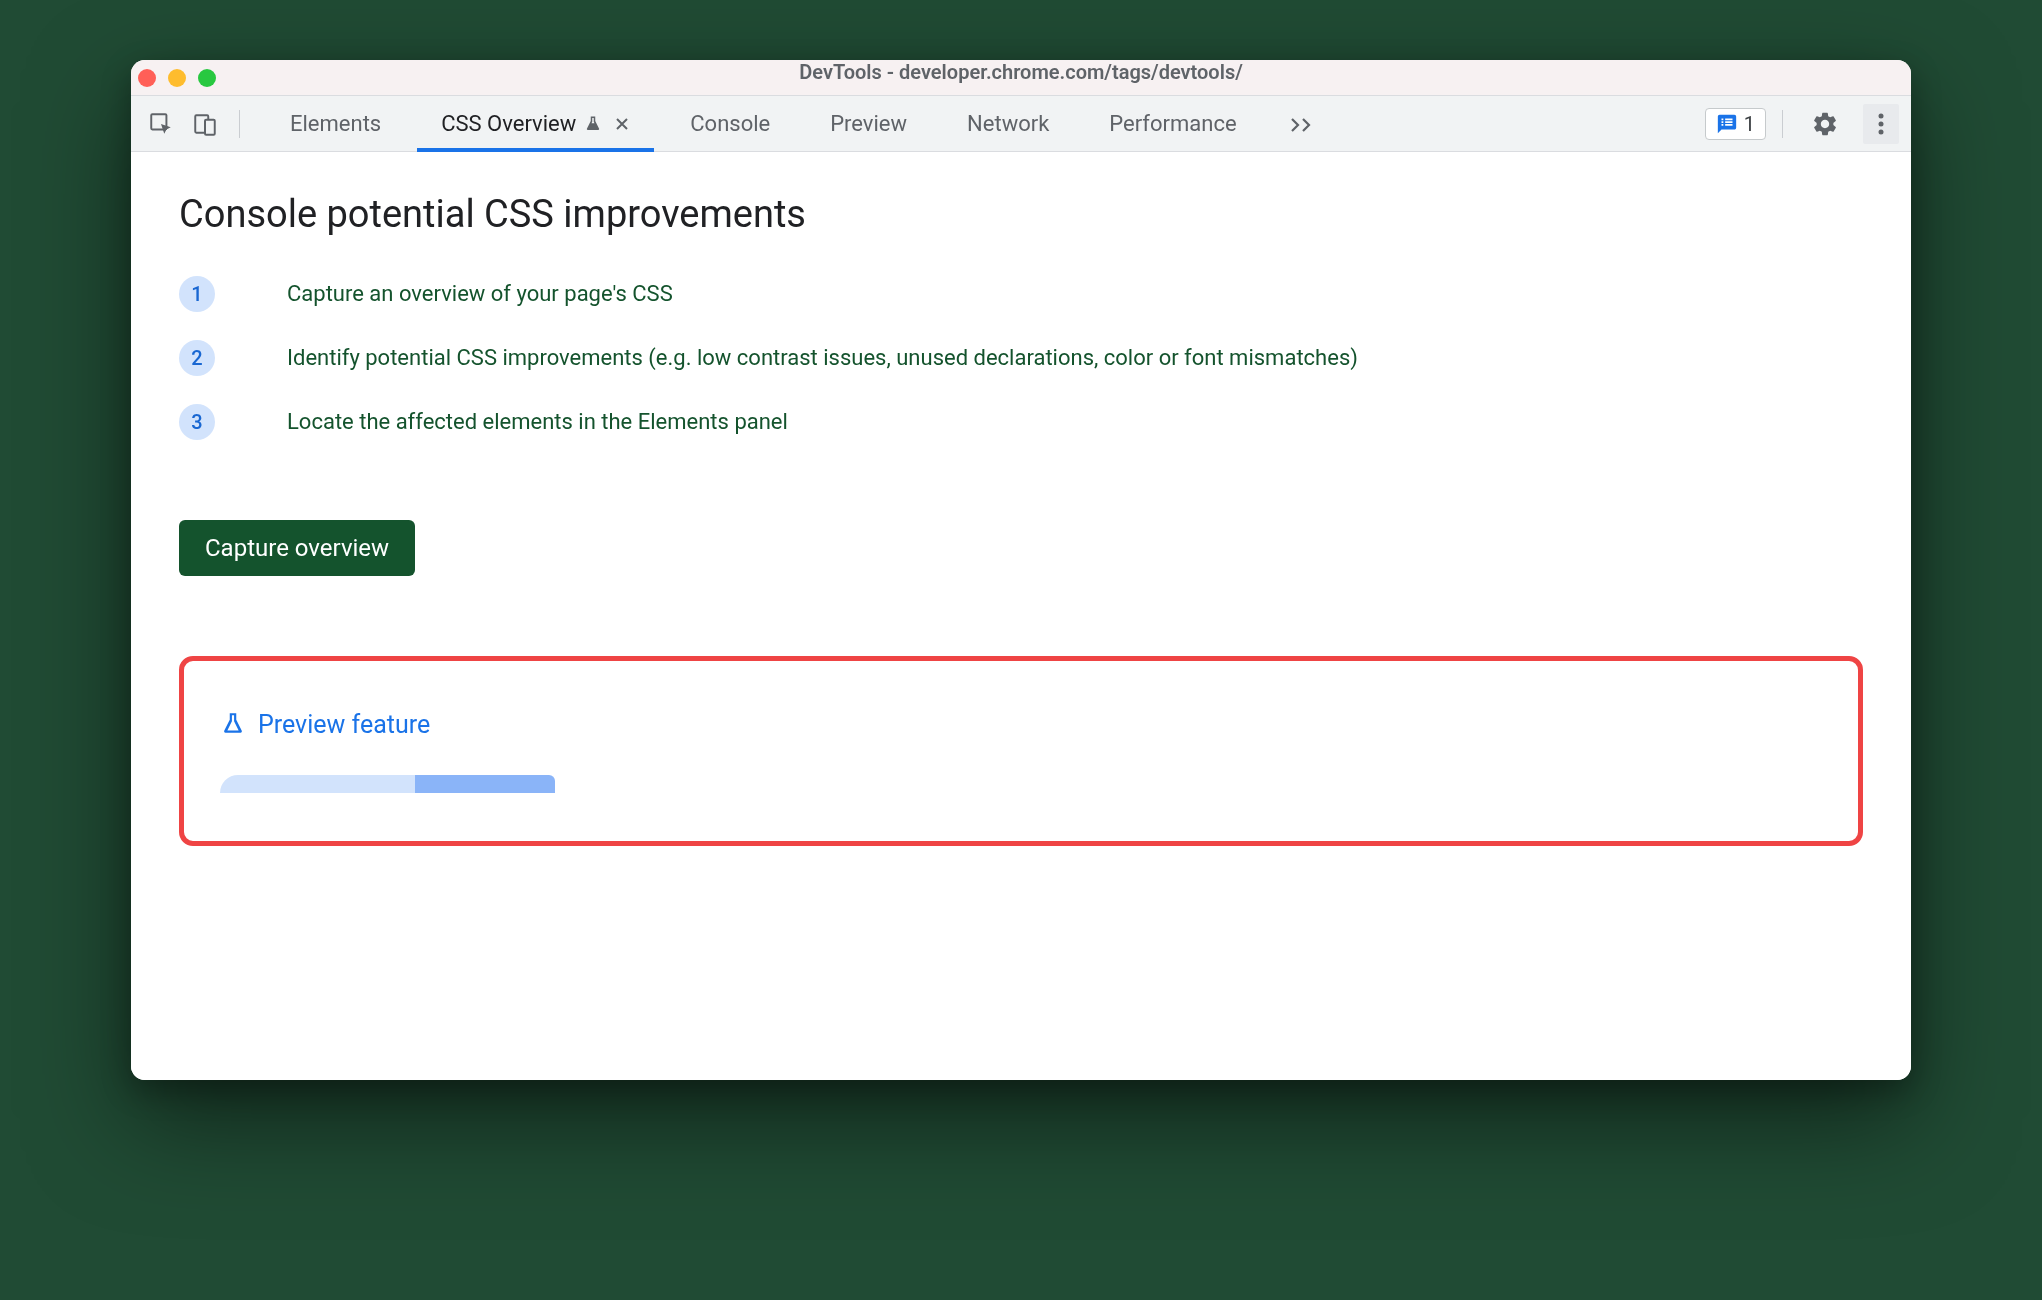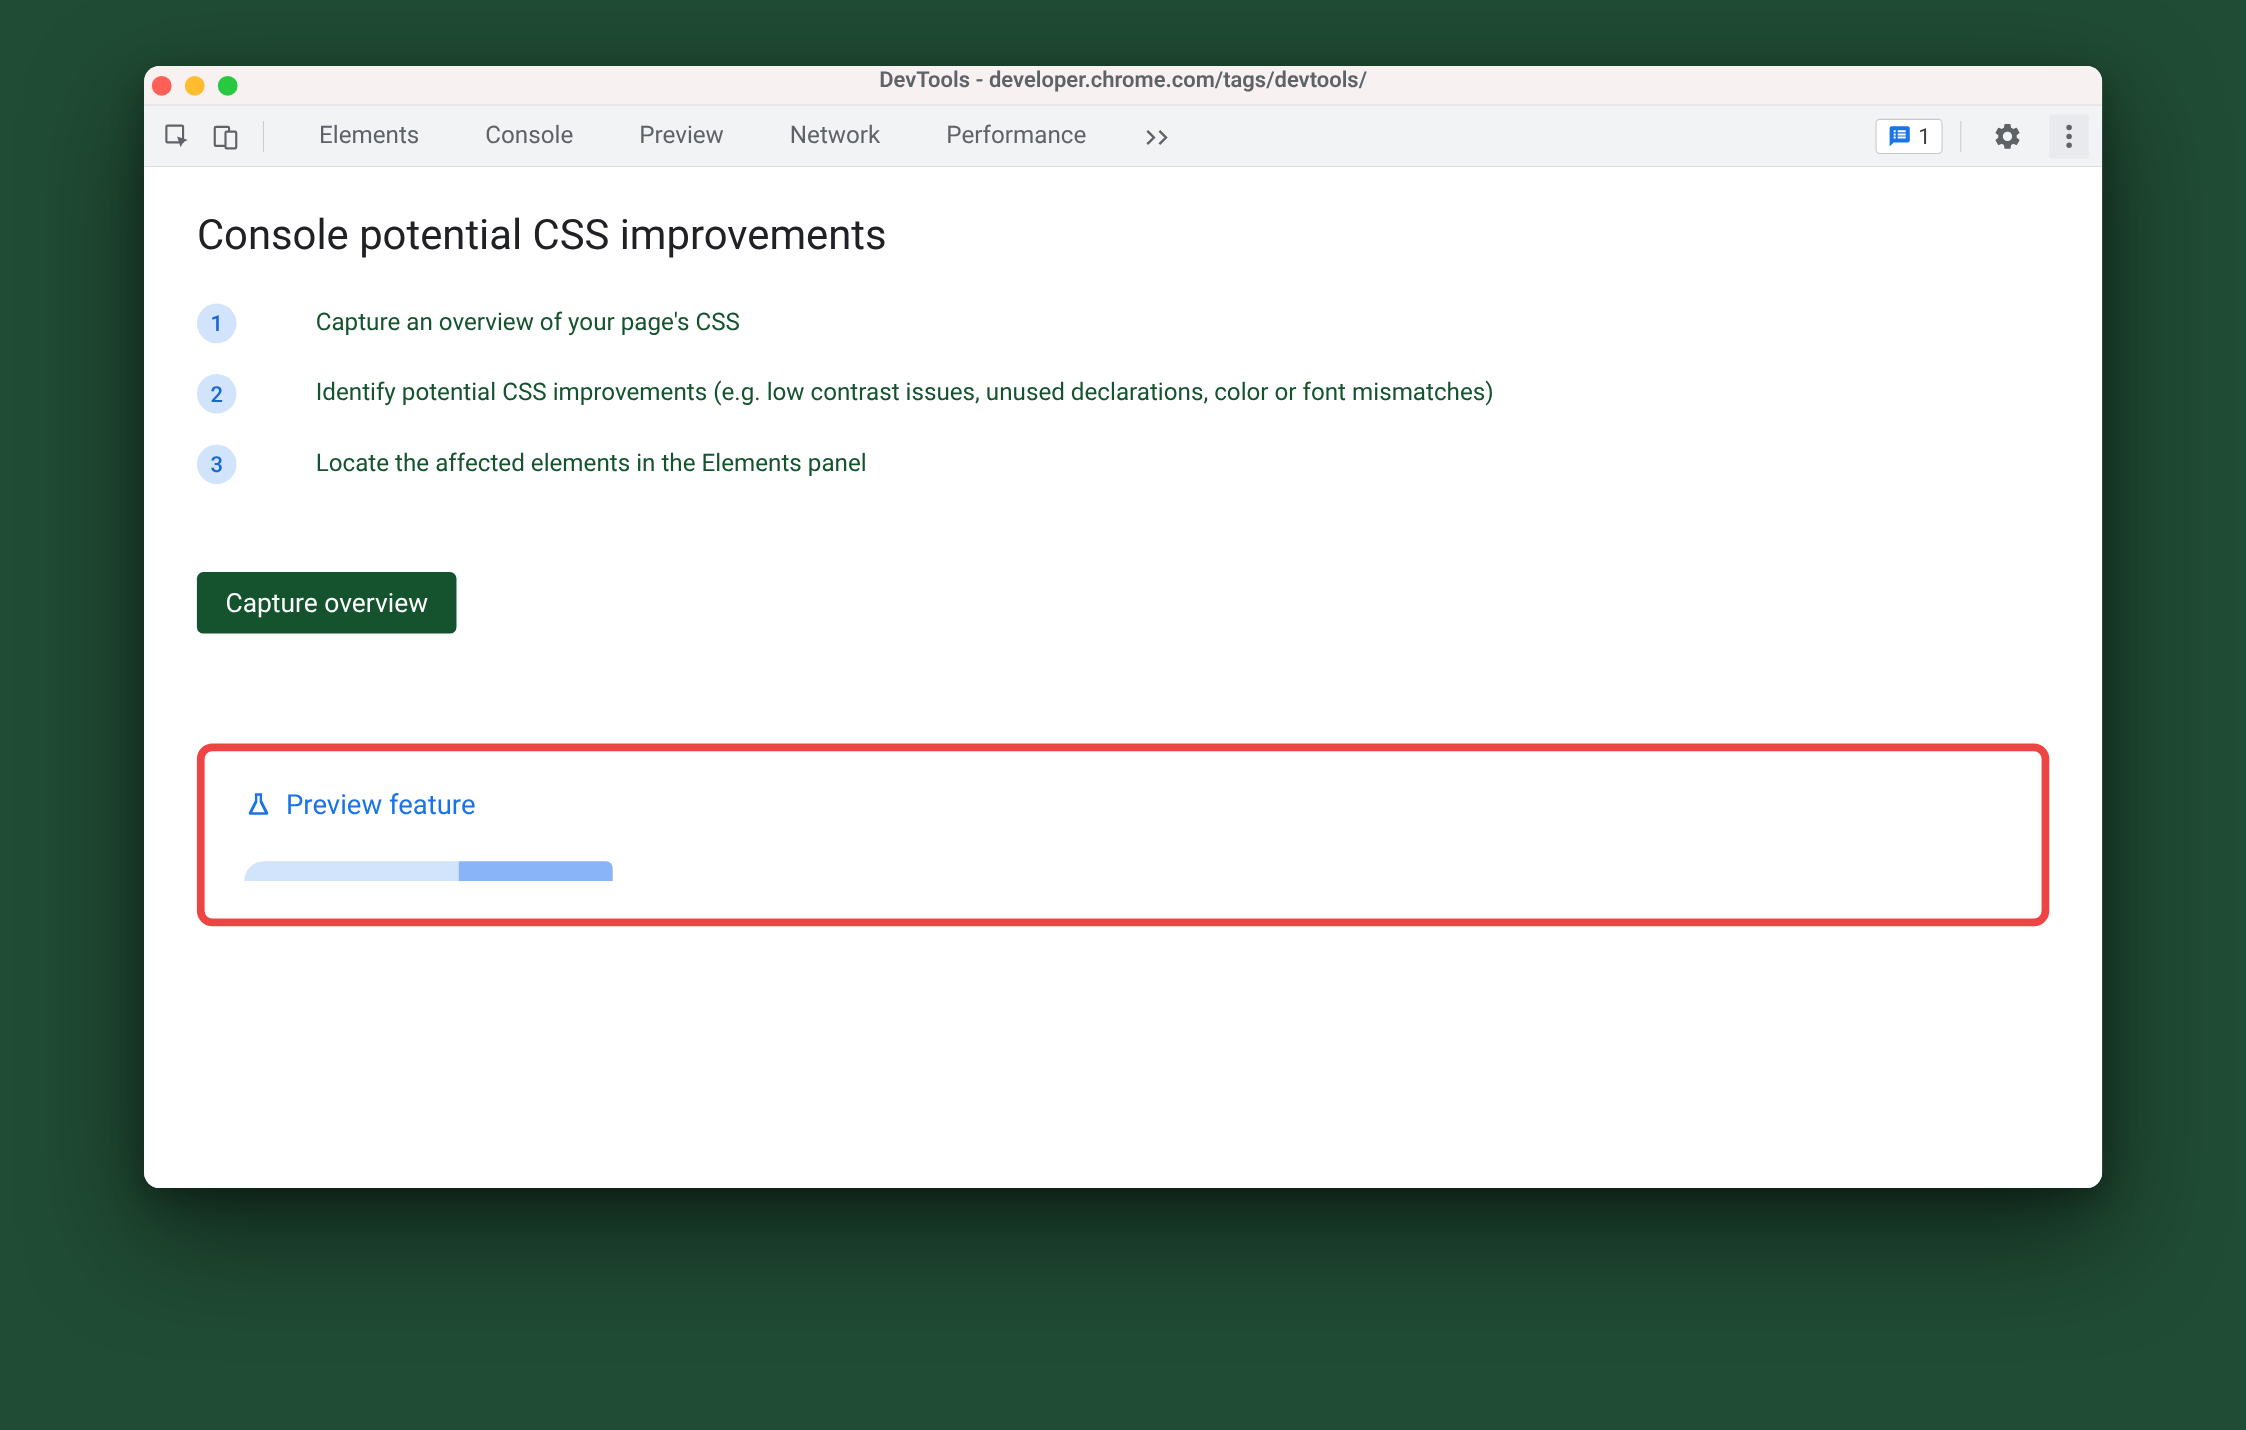--- a/index.html
+++ b/index.html
@@ -221,24 +221,24 @@
       color: #fff;
       border: none;
       border-radius: 6px;
       padding: 14px 26px;
       font-size: 24px;
       cursor: pointer;
       font-family: inherit;
     }
 
     .preview-card {
-      margin-top: 100px;
-      border: 7px solid #ef4444;
+      margin-top: 80px;
+      border: 5px solid #ef4444;
       border-radius: 14px;
-      padding: 34px 36px;
+      padding: 48px 36px;
       position: relative;
     }
 
     .preview-header {
       display: flex;
       align-items: center;
       gap: 12px;
       color: #1a73e8;
       font-size: 25px;
       margin-bottom: 30px;
@@ -319,20 +319,33 @@
       <svg width="26" height="26" viewBox="0 0 24 24" fill="none" stroke="currentColor" stroke-width="1.8">
         <rect x="3" y="4" width="12" height="16" rx="1"></rect>
         <rect x="12" y="8" width="9" height="14" rx="1" fill="#f1f3f4"></rect>
       </svg>
     </div>
     <div class="toolbar-divider"></div>
 
     <div class="tabs">
       <div class="tab">
         <span>Elements</span>
+      </div>
+      <div class="tab active">
+        <span>CSS Overview</span>
+        <span class="flask-icon">
+          <svg width="18" height="20" viewBox="0 0 24 24" fill="#5f6368">
+            <path d="M9 2v6l-5 10c-.5 1 0 2 1 2h14c1 0 1.5-1 1-2l-5-10V2h-6zm2 2h2v5l1 2H10l1-2V4z"></path>
+          </svg>
+        </span>
+        <span class="tab-close">
+          <svg width="16" height="16" viewBox="0 0 16 16" stroke="currentColor" stroke-width="2">
+            <path d="M3 3 L13 13 M13 3 L3 13"></path>
+          </svg>
+        </span>
       </div>
       <div class="tab">
         <span>Console</span>
       </div>
       <div class="tab">
         <span>Preview</span>
       </div>
       <div class="tab">
         <span>Network</span>
       </div>

